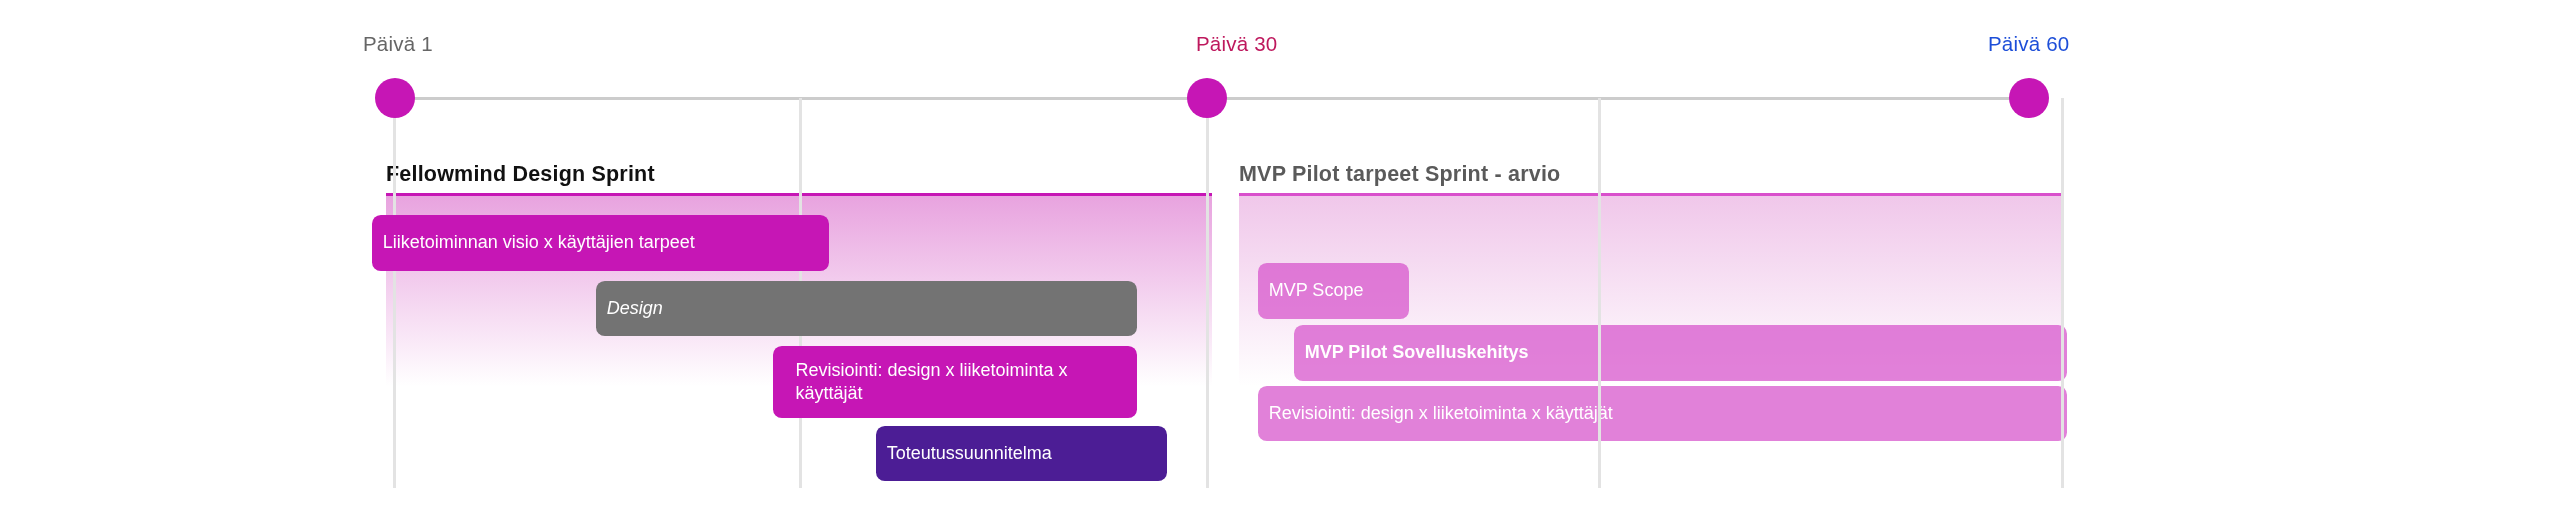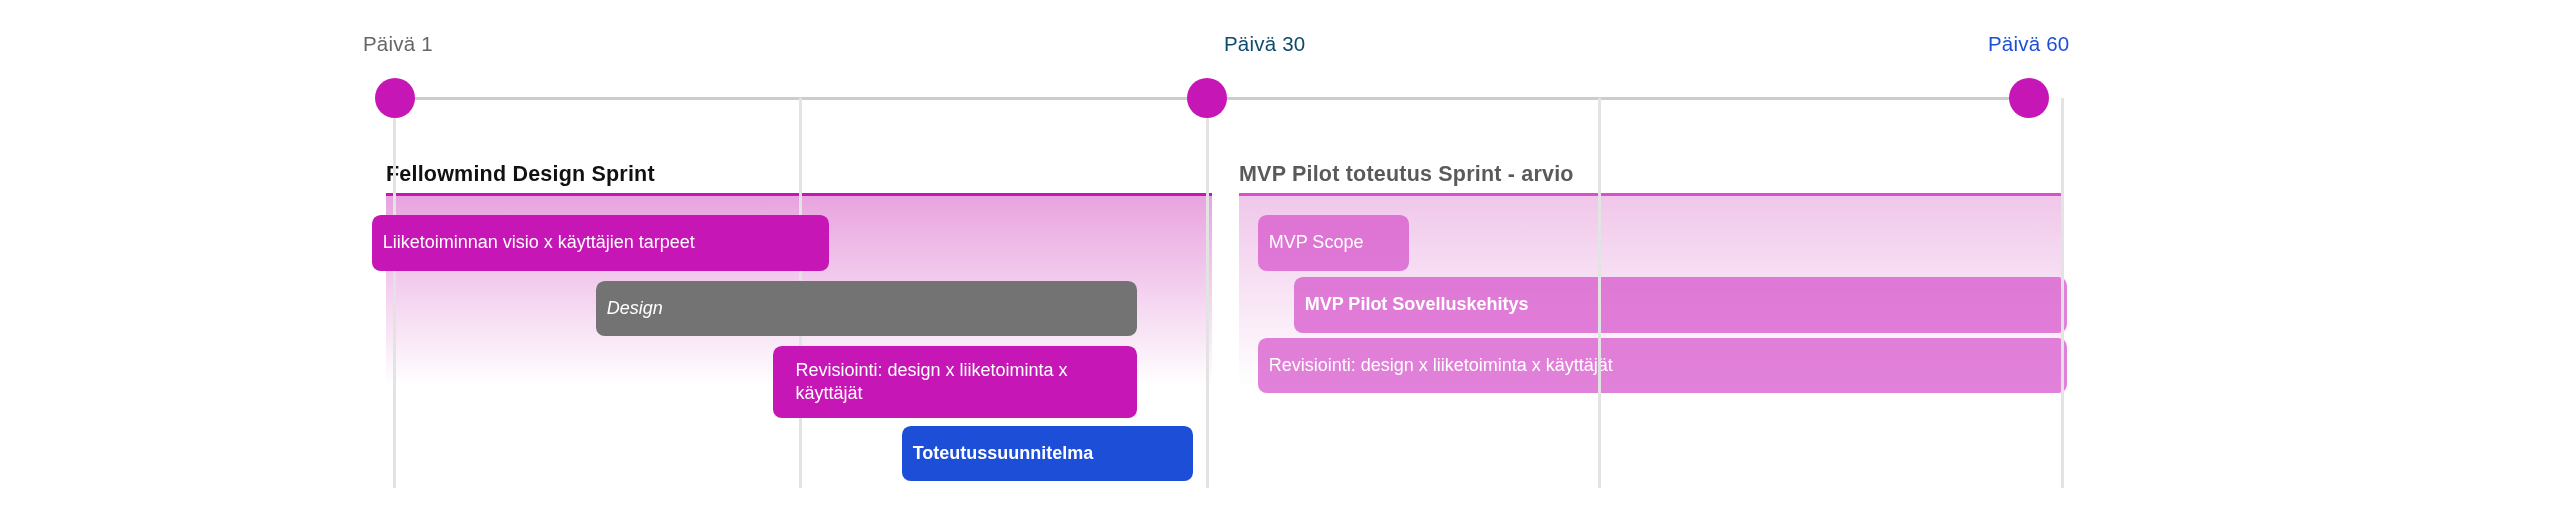--- a/index.html
+++ b/index.html
@@ -13,30 +13,30 @@
                      z-index: 5; }
     .gridline { position: absolute; top: 98px; height: 390px; width: 2.9px; background: #e3e3e3; z-index: 2; }
     .phase { position: absolute; top: 156px; }
     .phase-title { position: absolute; left: 0; top: 5.9px; font-size: 21.5px; font-weight: bold;
                    white-space: nowrap; letter-spacing: 0.2px; }
     .phase-rule { position: absolute; left: 0; right: 0; top: 37px; height: 2.9px; }
     .phase-bg { position: absolute; left: 0; right: 0; top: 40px; height: 254px; }
     .task-bar { position: absolute; border-radius: 8.8px; color: #ffffff; font-size: 18px;
                 line-height: 23.4px; box-sizing: border-box; padding: 0 9.8px 0 10.7px;
                 display: flex; align-items: center; white-space: normal; z-index: 3; }
-    .phase-right .task-bar { z-index: 1; }
+    .phase-right .task-bar { z-index: 1; margin-top: 48px; }
     .task-label { display: block; }
   </style>
 </head>
 <body>
 
 <div id="stage">
   <div id="milestone-labels">
     <div class="milestone-label" style="left: 363px; color: rgb(102, 102, 102);">Päivä 1</div>
-    <div class="milestone-label" style="left: 1224px; color: #0c4a6e;">Päivä 30</div>
+    <div class="milestone-label" style="left: 1196px; color: #be185d;">Päivä 30</div>
     <div class="milestone-label" style="left: 1988px; color: #1d4ed8;">Päivä 60</div>
   </div>
   <div class="timeline-line" id="timeline-line" style="left: 394px; width: 1635px; background: rgb(204, 204, 204);"></div>
   <div class="milestone-dot" style="left: 375px; background: rgb(198, 22, 181);"></div>
   <div class="milestone-dot" style="left: 1187px; background: rgb(198, 22, 181);"></div>
   <div class="milestone-dot" style="left: 2009px; background: rgb(198, 22, 181);"></div>
 
   <div id="gridlines">
       <div class="gridline" style="left: 393px; background: rgb(227, 227, 227);"></div>
       <div class="gridline" style="left: 799px; background: rgb(227, 227, 227);"></div>
@@ -51,29 +51,29 @@
     <div class="phase-title" style="color: rgb(17, 17, 17);">Fellowmind Design Sprint</div>
     <div class="task-bar" style="left: -14px; width: 457px; top: 59px; height: 56px; background: rgb(198, 22, 181);">
         <span class="task-label">Liiketoiminnan visio x käyttäjien tarpeet</span>
       </div>
     <div class="task-bar" style="left: 210px; width: 541px; top: 125px; height: 55px; background: #737373; font-style: italic;">
         <span class="task-label">Design</span>
       </div>
     <div class="task-bar" style="left: 387px; width: 364px; top: 190px; height: 72px; background: rgb(198, 22, 181); padding-left: 22.4px; padding-right: 59px;">
         <span class="task-label">Revisiointi: design x liiketoiminta x käyttäjät</span>
       </div>
-    <div class="task-bar" style="left: 516px; width: 291px; top: 270px; height: 55px; background: #1d4ed8; font-weight: bold;">
+    <div class="task-bar" style="left: 490px; width: 291px; top: 270px; height: 55px; background: #4c1d95;">
         <span class="task-label">Toteutussuunnitelma</span>
       </div>
   </div>
 
   <div class="phase phase-right" style="left: 1239px; width: 825px;">
     <div class="phase-bg" style="background: linear-gradient(rgb(240, 199, 234) 0%, rgba(255, 255, 255, 0.6) 75%, rgba(255, 255, 255, 0) 100%);"></div>
     <div class="phase-rule" style="background: rgb(217, 79, 204);"></div>
-    <div class="phase-title" style="color: rgb(90, 90, 90);">MVP Pilot toteutus Sprint - arvio</div>
+    <div class="phase-title" style="color: rgb(90, 90, 90);">MVP Pilot tarpeet Sprint - arvio</div>
     <div class="task-bar" style="left: 19px; width: 151px; top: 59px; height: 56px; background: rgba(214, 80, 202, 0.72);">
         <span class="task-label">MVP Scope</span>
       </div>
     <div class="task-bar" style="left: 55px; width: 773px; top: 121px; height: 56px; background: rgba(214, 80, 202, 0.72); font-weight: bold;">
         <span class="task-label">MVP Pilot Sovelluskehitys</span>
       </div>
     <div class="task-bar" style="left: 19px; width: 809px; top: 182px; height: 55px; background: rgba(214, 80, 202, 0.72);">
         <span class="task-label">Revisiointi: design x liiketoiminta x käyttäjät</span>
       </div>
   </div>

